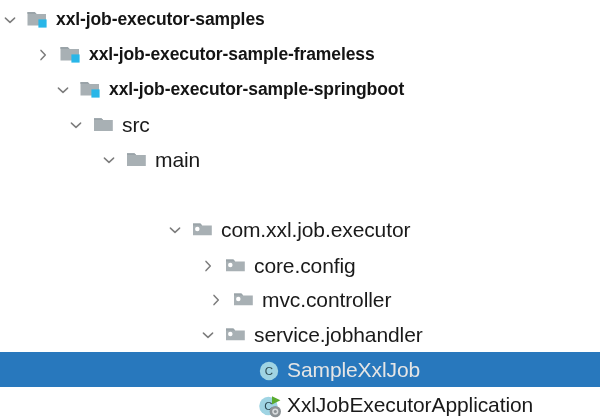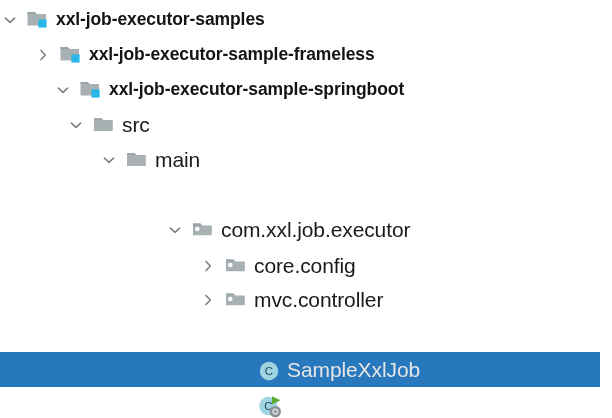--- a/index.html
+++ b/index.html
@@ -170,34 +170,49 @@
       </span>
       <span class="icon" style="left: 225px;">
         <svg width="24" height="21" viewBox="0 0 24 21">
           <path d="M1.0 3.6 h7.4 l1.8 1.9 h9.6 v9.8 h-18.8 z" fill="#a8b0b4"></path>
           <path d="M1.0 3.6 h7.4 l1.8 1.9 h-9.2 z" fill="#9aa3a8"></path>
           <circle cx="5.3" cy="8.9" r="2.25" fill="#ffffff"></circle>
         </svg>
       </span>
       <span class="label" style="left: 254px;">core.config</span>
     </div>
-    <div class="row" style="top: 282px;">
+    <div class="row" style="top: 282px; margin-left: 8px;">
       <span class="chevron" style="left: 200px;">
         <svg width="16" height="16" viewBox="0 0 16 16">
           <path d="M6.0 3.4 L10.3 8 L6.0 12.6" fill="none" stroke="#7d7d7d" stroke-width="1.5" stroke-linecap="round" stroke-linejoin="round"></path>
         </svg>
       </span>
       <span class="icon" style="left: 225px;">
         <svg width="24" height="21" viewBox="0 0 24 21">
           <path d="M1.0 3.6 h7.4 l1.8 1.9 h9.6 v9.8 h-18.8 z" fill="#a8b0b4"></path>
           <path d="M1.0 3.6 h7.4 l1.8 1.9 h-9.2 z" fill="#9aa3a8"></path>
           <circle cx="5.3" cy="8.9" r="2.25" fill="#ffffff"></circle>
         </svg>
       </span>
       <span class="label" style="left: 254px;">mvc.controller</span>
+    </div>
+    <div class="row" style="top: 317px;">
+      <span class="chevron" style="left: 200px;">
+        <svg width="16" height="16" viewBox="0 0 16 16">
+          <path d="M3.4 6.1 L8 10.4 L12.6 6.1" fill="none" stroke="#7d7d7d" stroke-width="1.5" stroke-linecap="round" stroke-linejoin="round"></path>
+        </svg>
+      </span>
+      <span class="icon" style="left: 225px;">
+        <svg width="24" height="21" viewBox="0 0 24 21">
+          <path d="M1.0 3.6 h7.4 l1.8 1.9 h9.6 v9.8 h-18.8 z" fill="#a8b0b4"></path>
+          <path d="M1.0 3.6 h7.4 l1.8 1.9 h-9.2 z" fill="#9aa3a8"></path>
+          <circle cx="5.3" cy="8.9" r="2.25" fill="#ffffff"></circle>
+        </svg>
+      </span>
+      <span class="label" style="left: 254px;">service.jobhandler</span>
     </div>
     <div class="row selected" style="top: 352px;">
       <span class="icon" style="left: 258px;">
         <svg width="24" height="22" viewBox="0 0 24 22">
           <circle cx="11" cy="11" r="9.2" fill="#9fd4e3"></circle>
           <text x="11" y="15.4" text-anchor="middle" font-family="Liberation Sans, sans-serif" font-size="11.5" fill="#2d4a52">C</text>
         </svg>
       </span>
       <span class="label" style="left: 287px;">SampleXxlJob</span>
     </div>
@@ -205,14 +220,15 @@
       <span class="icon" style="left: 258px;">
         <svg width="26" height="24" viewBox="0 0 26 24">
           <circle cx="10.4" cy="11" r="9.2" fill="#9fd4e3"></circle>
           <text x="10.4" y="15.4" text-anchor="middle" font-family="Liberation Sans, sans-serif" font-size="11.5" fill="#2d4a52">C</text>
           <path d="M14.0 1.2 L22.4 5.3 L14.0 9.4 Z" fill="#5aab2e"></path>
           <circle cx="17.3" cy="16.6" r="5.7" fill="#8c9296"></circle>
           <circle cx="17.3" cy="16.6" r="3.1" fill="#d8dbdd"></circle>
           <circle cx="17.3" cy="16.6" r="1.5" fill="#8c9296"></circle>
         </svg>
       </span>
+      <span class="label" style="left: 287px;">XxlJobExecutorApplication</span>
     </div>
   </div>
 
 </body></html>

